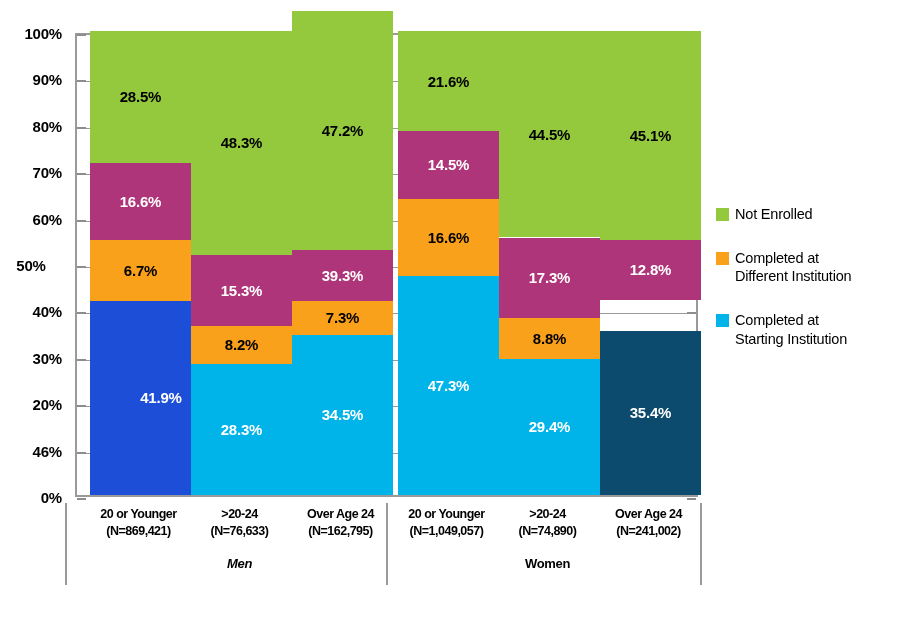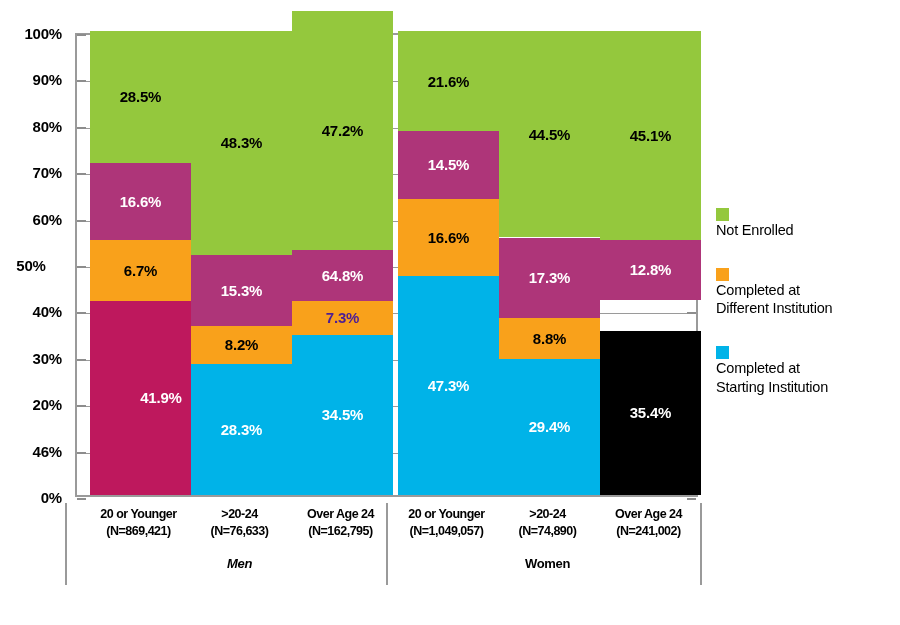--- a/index.html
+++ b/index.html
@@ -129,21 +129,20 @@
   
   #legend {
     position: absolute;
     left: 716px; top: 205px;
     width: 182px;
   }
   .legend-item {
     display: flex;
     align-items: flex-start;
     margin-bottom: 26px;
-    flex-direction: column;
   }
   .legend-swatch {
     width: 13px; height: 13px;
     flex: 0 0 13px;
     margin-top: 3px;
     margin-right: 6px;
   }
   .legend-text {
     font-size: 14.5px;
     font-weight: normal;
@@ -201,21 +200,21 @@
         <div class="tick-left" style="top: 91.8px;"></div>
         <div class="tick-right" style="top: 91.8px;"></div>
         <div class="gridline" style="top: 46.4px;"></div>
         <div class="tick-left" style="top: 45.4px;"></div>
         <div class="tick-right" style="top: 45.4px;"></div>
         <div class="tick-left" style="top: -1px;"></div>
         <div class="tick-right" style="top: -1px;"></div>
       </div>
     <div id="bars">
         <div class="bar-col" style="left: 13px; width: 101px;">
-          <div class="seg" style="height: 194.416px; bottom: 0px; background: #be185d; padding-left: 41px;">
+          <div class="seg" style="height: 194.416px; bottom: 0px; background: #1d4ed8; padding-left: 41px;">
             <span class="seg-label lbl-light" style="color: rgb(255, 255, 255);">41.9%</span>
           </div>
           <div class="seg" style="height: 60.784px; bottom: 194.416px; background: rgb(249, 161, 27);">
             <span class="seg-label lbl-dark" style="color: rgb(0, 0, 0);">6.7%</span>
           </div>
           <div class="seg" style="height: 77.024px; bottom: 255.2px; background: rgb(174, 53, 121);">
             <span class="seg-label lbl-light" style="color: rgb(255, 255, 255);">16.6%</span>
           </div>
           <div class="seg" style="height: 132.24px; bottom: 332.224px; background: rgb(148, 200, 61);">
             <span class="seg-label lbl-dark" style="color: rgb(0, 0, 0);">28.5%</span>
@@ -233,24 +232,24 @@
           </div>
           <div class="seg" style="height: 224.112px; bottom: 240.352px; background: rgb(148, 200, 61);">
             <span class="seg-label lbl-dark" style="color: rgb(0, 0, 0);">48.3%</span>
           </div>
         </div>
         <div class="bar-col" style="left: 215px; width: 101px;">
           <div class="seg" style="height: 160.08px; bottom: 0px; background: rgb(0, 179, 232);">
             <span class="seg-label lbl-light" style="color: rgb(255, 255, 255);">34.5%</span>
           </div>
           <div class="seg" style="height: 33.872px; bottom: 160.08px; background: rgb(249, 161, 27);">
-            <span class="seg-label lbl-dark" style="color: #4c1d95;">7.3%</span>
+            <span class="seg-label lbl-dark" style="color: #000000;">7.3%</span>
           </div>
           <div class="seg" style="height: 51.04px; bottom: 193.952px; background: rgb(174, 53, 121);">
-            <span class="seg-label lbl-light" style="color: rgb(255, 255, 255);">64.8%</span>
+            <span class="seg-label lbl-light" style="color: rgb(255, 255, 255);">39.3%</span>
           </div>
           <div class="seg" style="height: 239px; bottom: 244.992px; background: rgb(148, 200, 61);">
             <span class="seg-label lbl-dark" style="color: rgb(0, 0, 0);">47.2%</span>
           </div>
         </div>
         <div class="bar-col" style="left: 321px; width: 101px;">
           <div class="seg" style="height: 219.472px; bottom: 0px; background: rgb(0, 179, 232);">
             <span class="seg-label lbl-light" style="color: rgb(255, 255, 255);">47.3%</span>
           </div>
           <div class="seg" style="height: 77.024px; bottom: 219.472px; background: rgb(249, 161, 27);">
@@ -271,21 +270,21 @@
             <span class="seg-label lbl-dark" style="color: rgb(0, 0, 0);">8.8%</span>
           </div>
           <div class="seg" style="height: 80.272px; bottom: 177.248px; background: rgb(174, 53, 121);">
             <span class="seg-label lbl-light" style="color: rgb(255, 255, 255);">17.3%</span>
           </div>
           <div class="seg" style="height: 206.48px; bottom: 257.52px; background: rgb(148, 200, 61);">
             <span class="seg-label lbl-dark" style="color: rgb(0, 0, 0);">44.5%</span>
           </div>
         </div>
         <div class="bar-col" style="left: 523px; width: 101px;">
-          <div class="seg" style="height: 164.256px; bottom: 0px; background: #000000; text-align: center;">
+          <div class="seg" style="height: 164.256px; bottom: 0px; background: #0c4a6e; text-align: center;">
             <span class="seg-label lbl-light" style="color: rgb(255, 255, 255);">35.4%</span>
           </div>
           <div class="seg" style="height: 59.392px; bottom: 195.344px; background: rgb(174, 53, 121);">
             <span class="seg-label lbl-light" style="color: rgb(255, 255, 255);">12.8%</span>
           </div>
           <div class="seg" style="height: 209.264px; bottom: 254.736px; background: rgb(148, 200, 61);">
             <span class="seg-label lbl-dark" style="color: rgb(0, 0, 0);">45.1%</span>
           </div>
         </div>
       </div>

